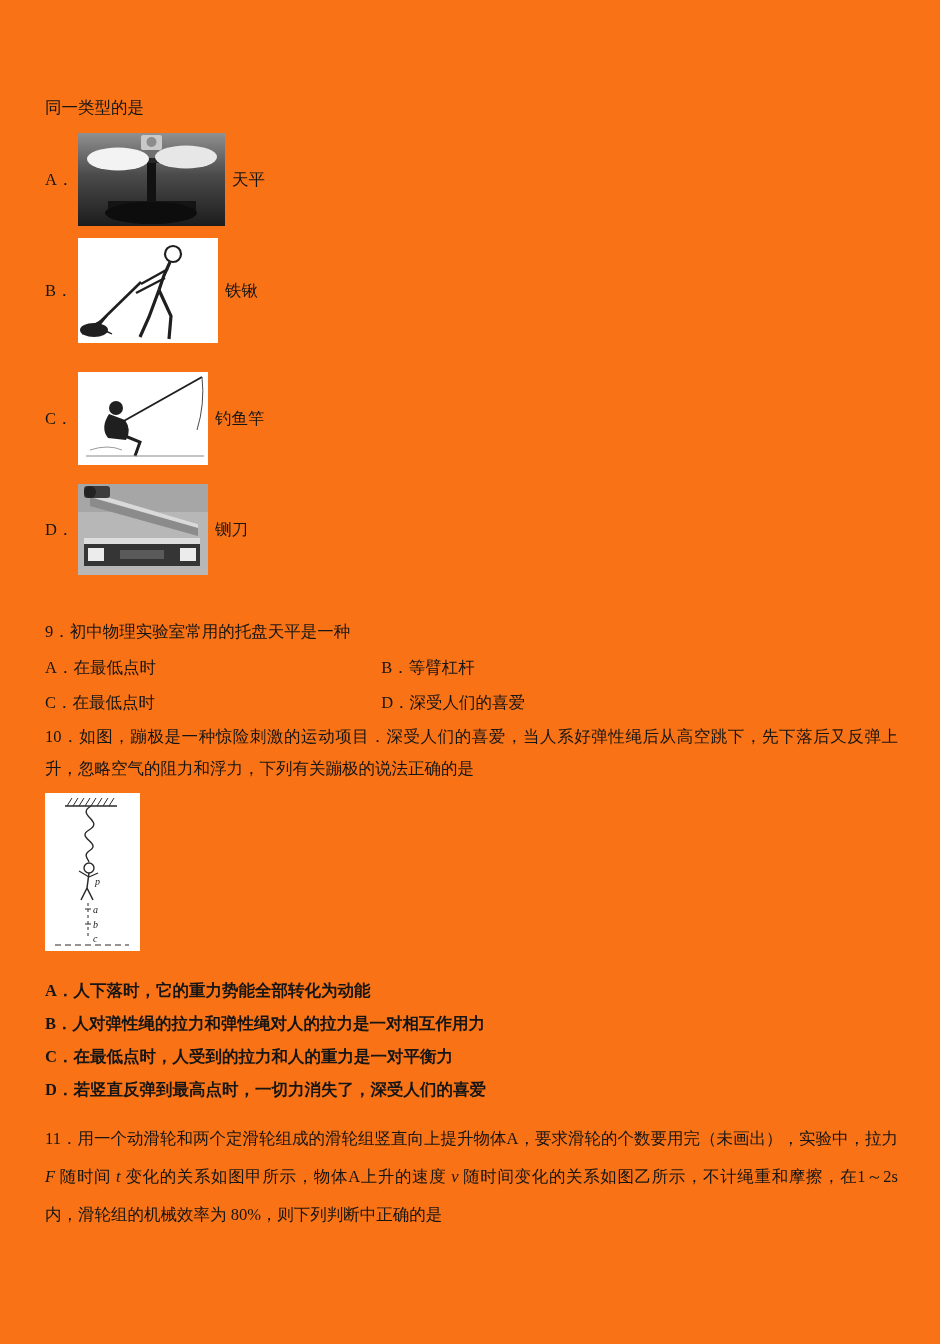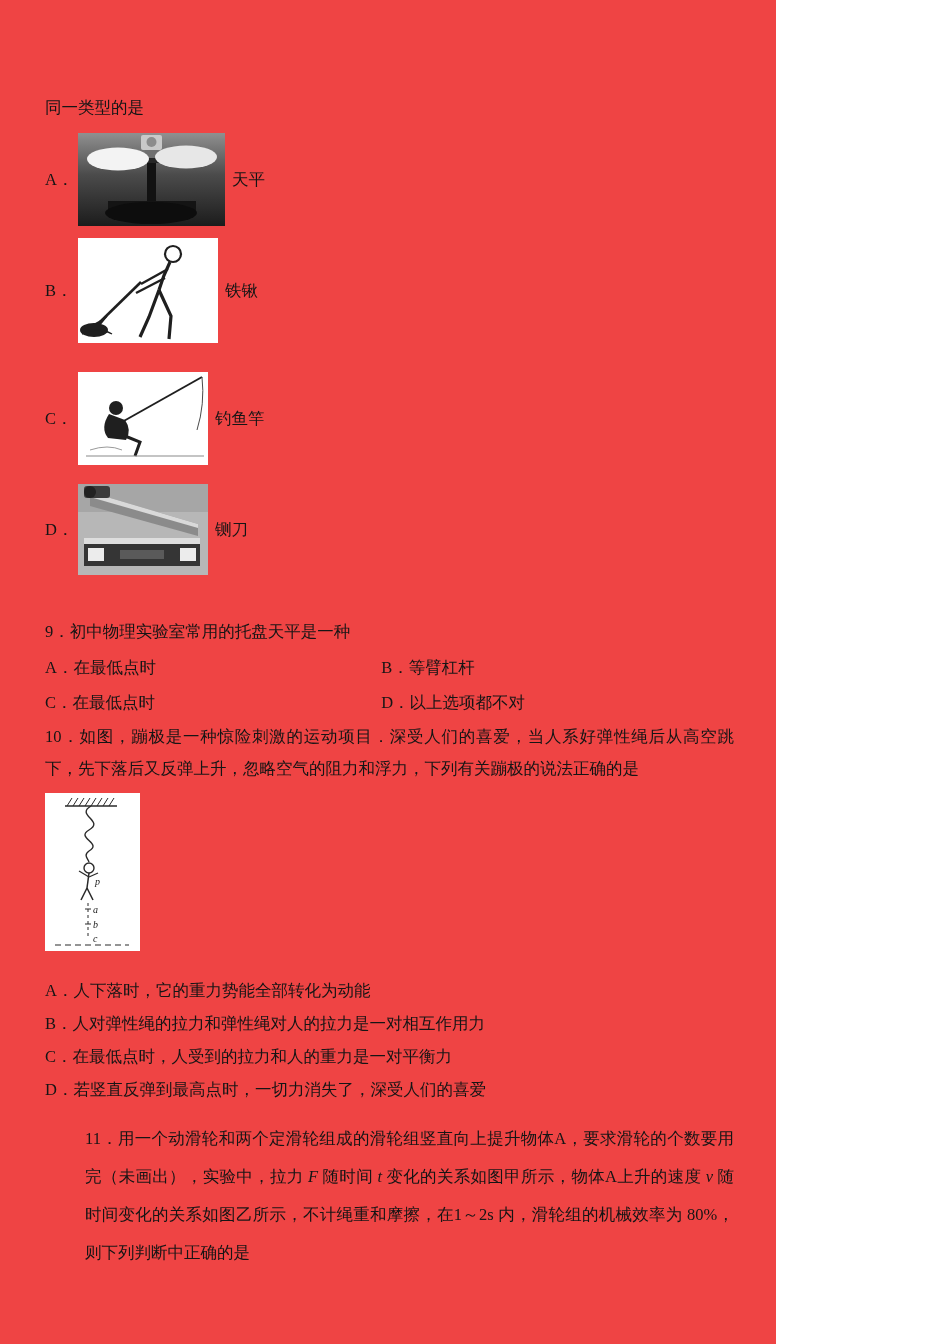--- a/index.html
+++ b/index.html
@@ -1,18 +1,18 @@
 <!DOCTYPE html>
 <html><head>
 <meta charset="utf-8">
 <style>
   * { margin:0; padding:0; box-sizing:border-box; }
   html,body { background:#ffffff; }
   .page {
-    width:776px; height:1344px; background:#ef4444; overflow:hidden;
+    width:940px; height:1344px; background:#f97316; overflow:hidden;
     font-family:"Liberation Serif","DejaVu Serif",serif;
     font-size:16.5px; color:#151515; position:relative;
   }
   .content { padding:96px 42px 0 45px; }
 
   .intro-line { line-height:1.4; }
 
   
   .img-option { display:flex; align-items:center; }
   .img-option .letter { flex:0 0 33px; width:33px; }
@@ -29,24 +29,24 @@
   .img-box svg { display:block; }
 
   
   .q9-stem { margin-top:44px; line-height:1.55; }
   .q9-row { line-height:2.12; }
   .q9-row .opt-left { display:inline-block; width:332px; }
   .q9-first { margin-top:6px; }
 
   .q10-stem { margin-top:0; line-height:1.95; text-align:justify; }
   .bungee-wrap { margin-top:8px; width:95px; }
-  .q10-options { margin-top:18px; }
+  .q10-options { margin-top:18px;font-weight:bold; }
   .q10-options p { line-height:2.0; }
 
-  .q11-stem { margin-top:14px; line-height:2.3; text-align:justify;margin-left:40px; }
+  .q11-stem { margin-top:14px; line-height:2.3; text-align:justify; }
   .q11-stem i { font-style:italic; font-family:"Liberation Serif",serif; }
 </style>
 </head>
 <body>
 
 <div class="page">
   <div class="content">
 
     <p class="intro-line">同一类型的是</p>
 
@@ -134,21 +134,21 @@
     </div>
 
     <p class="q9-stem">9．初中物理实验室常用的托盘天平是一种</p>
     <div class="q9-options">
       <div class="q9-row q9-first">
         <span class="opt-left">A．在最低点时</span>
         <span>B．等臂杠杆</span>
       </div>
       <div class="q9-row">
         <span class="opt-left">C．在最低点时</span>
-        <span>D．以上选项都不对</span>
+        <span>D．深受人们的喜爱</span>
       </div>
     </div>
 
     <p class="q10-stem">10．如图，蹦极是一种惊险刺激的运动项目．深受人们的喜爱，当人系好弹性绳后从高空跳下，先下落后又反弹上升，忽略空气的阻力和浮力，下列有关蹦极的说法正确的是</p>
 
     <div class="bungee-wrap">
       <svg width="95" height="158" viewBox="0 0 95 158">
         <rect width="95" height="158" fill="#ffffff"></rect>
 
         <line x1="20" y1="13" x2="72" y2="13" stroke="#2a2a2a" stroke-width="1.5"></line>

